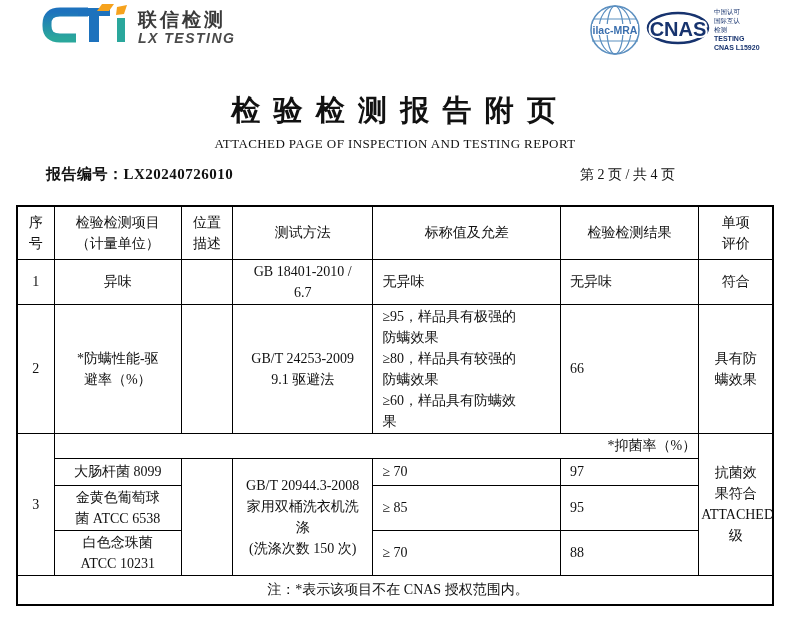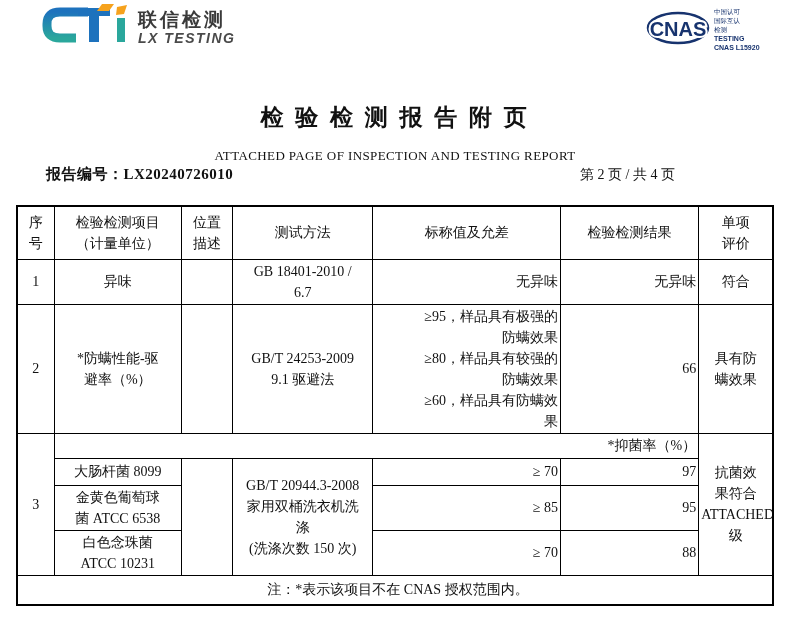--- a/index.html
+++ b/index.html
@@ -16,33 +16,33 @@
   .cma-num{font-family:"Liberation Sans","DejaVu Sans",sans-serif;font-weight:bold;
            font-size:9.5px;color:#c81e1e;letter-spacing:.5px;margin-top:0px;}
   .ilac{position:absolute;left:588px;top:3px;}
   .cnas{position:absolute;left:646px;top:8px;}
   .cnas-side{position:absolute;left:714px;top:7px;width:70px;
              font-family:"Liberation Sans","DejaVu Sans",sans-serif;
              font-size:6.5px;line-height:9px;color:#17336e;}
   .cnas-side .b{font-weight:bold;font-size:7px;}
   
   .title-block{position:absolute;left:0;top:88px;width:790px;text-align:center;}
-  .title-cn{font-size:23px;font-weight:bold;letter-spacing:3px;line-height:44px;margin:8px;}
+  .title-cn{font-size:29px;font-weight:bold;letter-spacing:3px;line-height:44px;margin:0;}
   .title-en{font-size:13px;letter-spacing:.4px;margin-top:4px;}
   
   .report-line{position:absolute;left:0;top:165px;width:790px;height:24px;}
   .report-no{position:absolute;left:46px;top:0;font-size:15px;font-weight:bold;letter-spacing:.5px;}
   .page-no{position:absolute;right:115px;top:1px;font-size:14px;}
   
   table.report{position:absolute;left:16px;top:205px;border-collapse:collapse;table-layout:fixed;
                width:758px;border:2px solid #000;}
   table.report td,table.report th{border:1px solid #000;font-size:14px;line-height:21px;
                font-weight:normal;padding:1px 2px;overflow:hidden;vertical-align:middle;}
   .c{text-align:center;}
-  .l{text-align:right;padding-left:9px !important;}
+  .l{text-align:left;padding-left:9px !important;}
   .lp{text-align:right;padding-left:14px !important;}
   .pre{white-space:pre-line;}
   .note-cell{font-size:13.5px;padding-left:8px !important;text-align:center;}
 </style>
 </head>
 <body>
 
 <div class="page">
 
   <div class="topbar">
@@ -63,20 +63,32 @@
           <polygon points="79,3 89,1 86,10 78,11" fill="#f6a21d"></polygon>
         </svg>
       </span>
       <span class="logo-text">
         <div class="cn">联信检测</div>
         <div class="en">LX TESTING</div>
       </span>
     </div>
 
 
+    <div class="ilac">
+      <span>
+        <svg width="54" height="54" viewBox="0 0 54 54">
+          <circle cx="27" cy="27" r="24" fill="none" stroke="#5b8fc0" stroke-width="1.6"></circle>
+          <ellipse cx="27" cy="27" rx="16" ry="24" fill="none" stroke="#5b8fc0" stroke-width="1.2"></ellipse>
+          <ellipse cx="27" cy="27" rx="8" ry="24" fill="none" stroke="#5b8fc0" stroke-width="1.2"></ellipse>
+          <path d="M6 16 h42 M4 38 h46" stroke="#5b8fc0" stroke-width="1.2"></path>
+          <rect x="4" y="21" width="46" height="11" fill="#fff"></rect>
+          <text x="27" y="30.5" text-anchor="middle" font-family="Liberation Sans, sans-serif" font-size="10.5" font-weight="bold" fill="#3a6fae">ilac-MRA</text>
+        </svg>
+      </span>
+    </div>
 
     <div class="cnas">
       <span>
         <svg width="64" height="44" viewBox="0 0 64 44">
           <ellipse cx="32" cy="20" rx="30" ry="15" fill="none" stroke="#17336e" stroke-width="2.5"></ellipse>
           <text x="32" y="28" text-anchor="middle" font-family="Liberation Sans, sans-serif" font-size="20" font-weight="bold" fill="#17336e" stroke="#fff" stroke-width="4" paint-order="stroke">CNAS</text>
         </svg>
       </span>
     </div>
 

